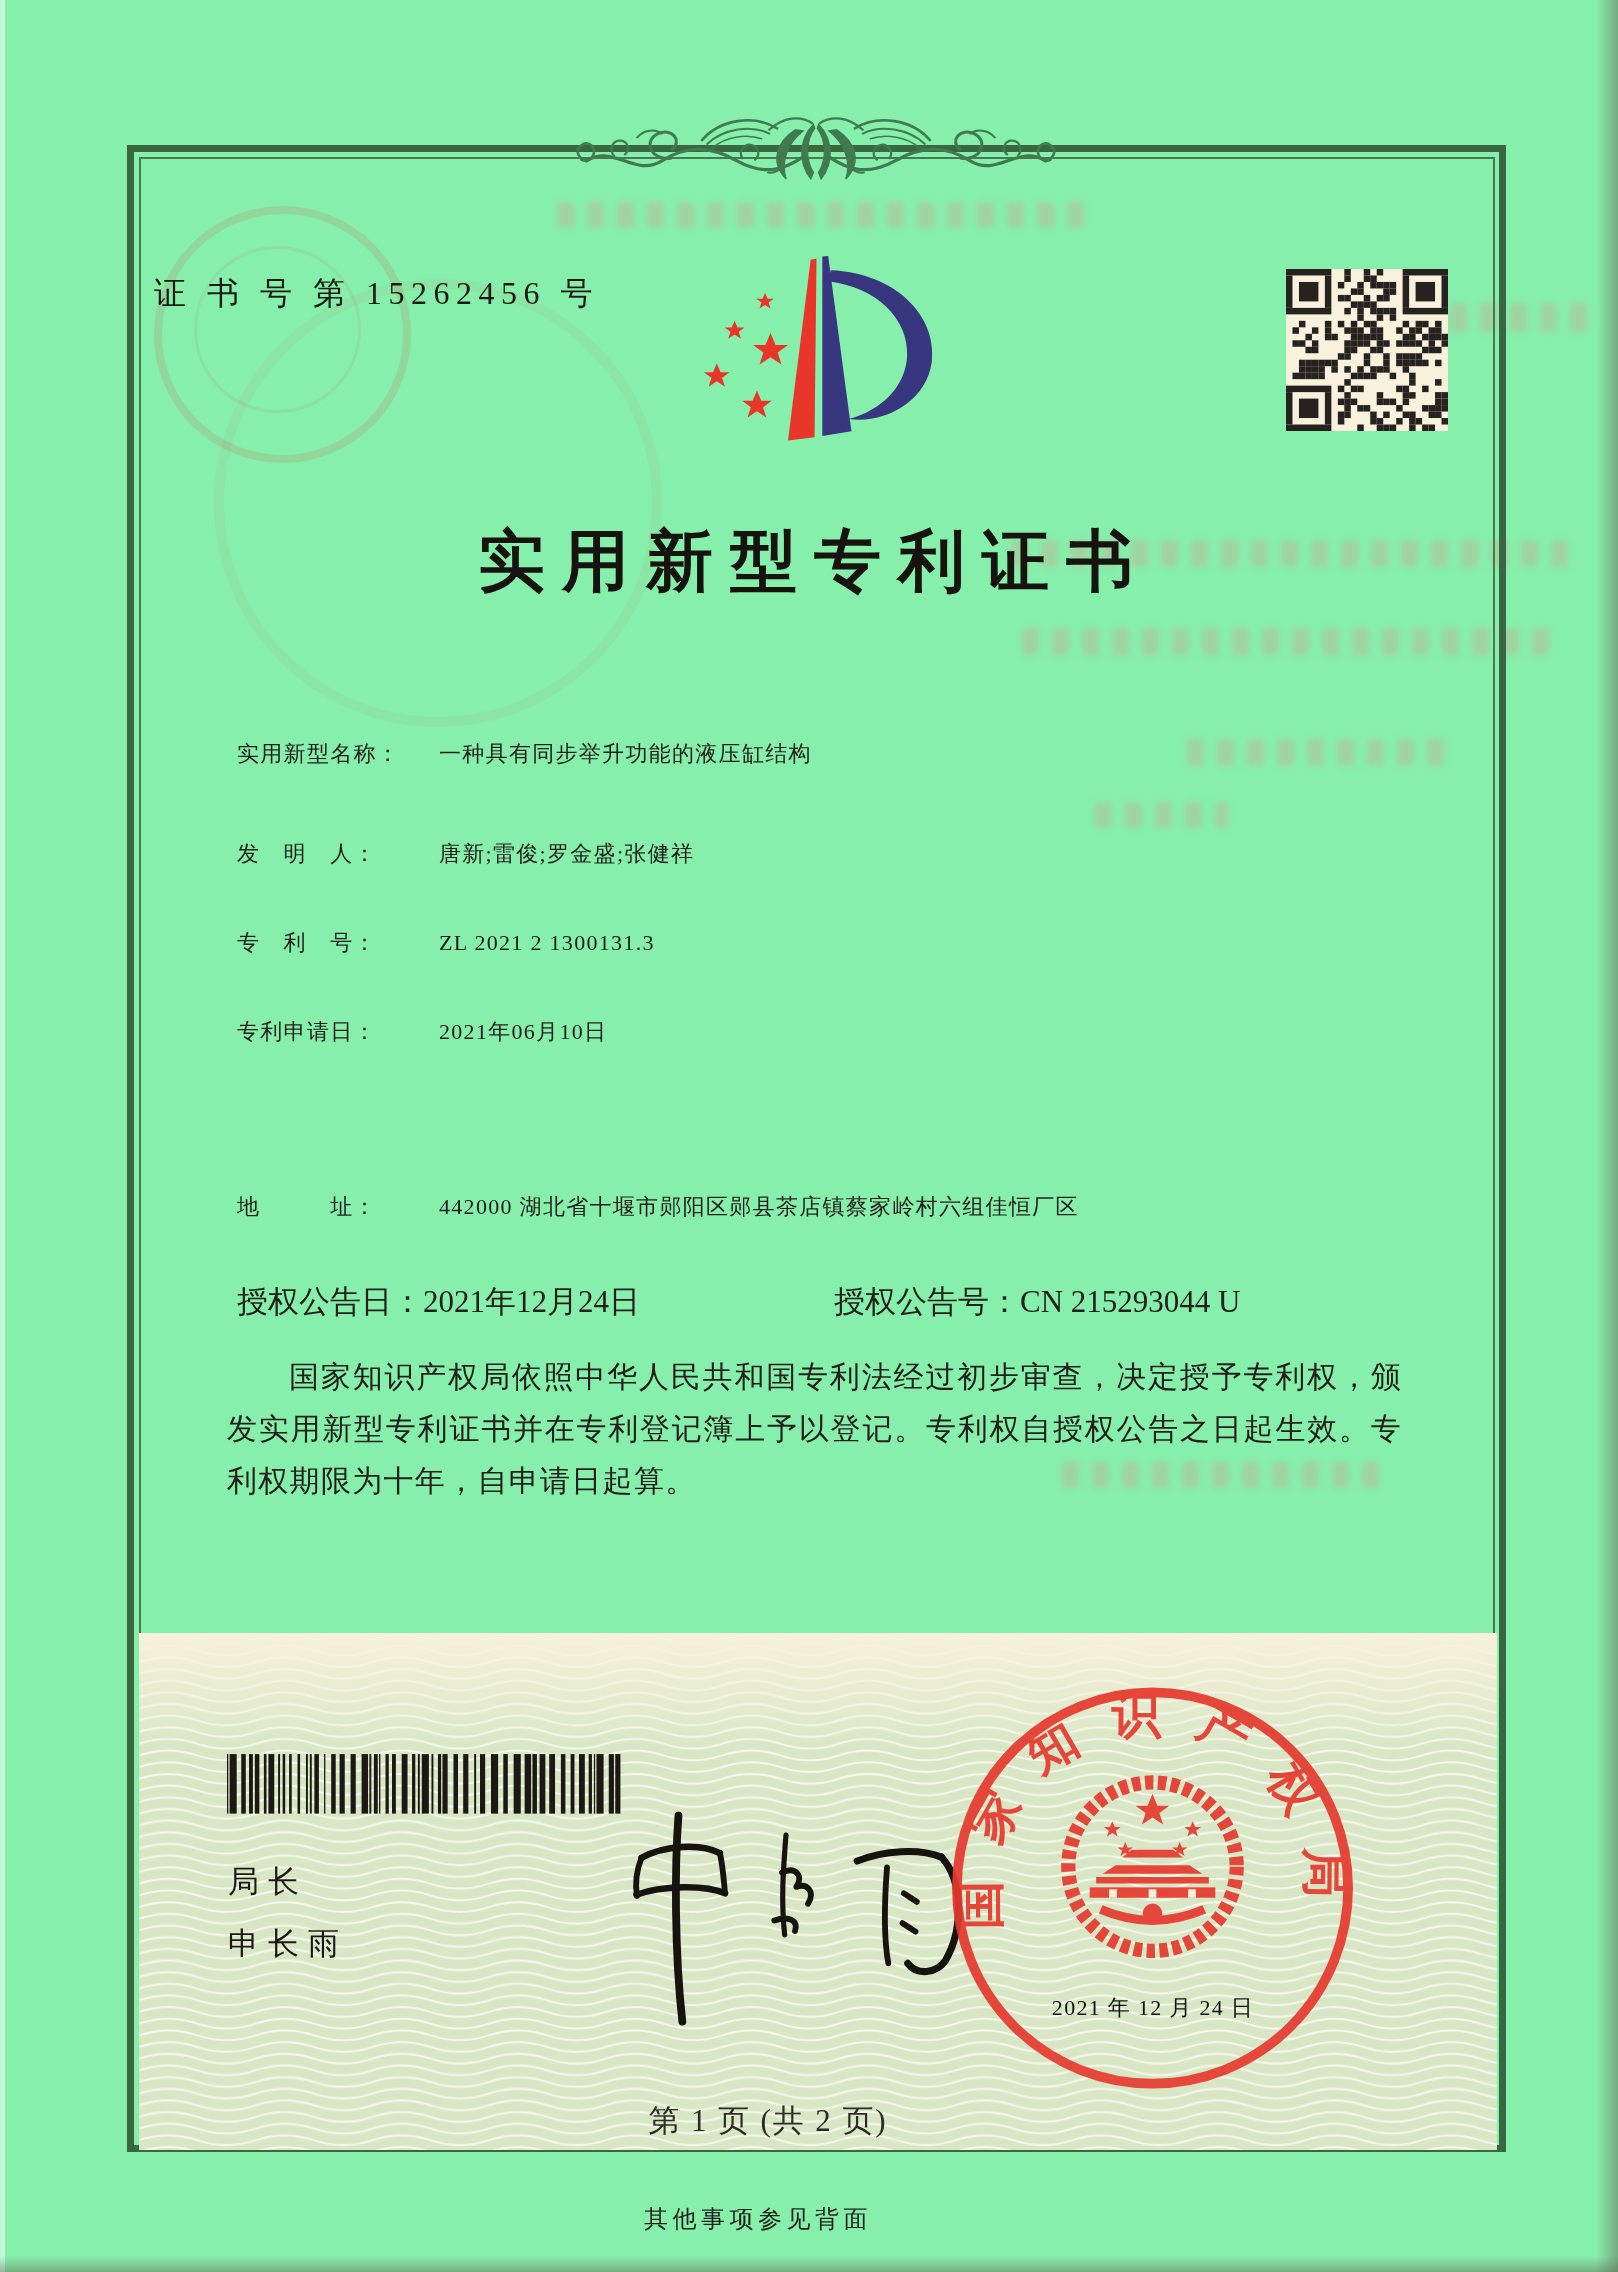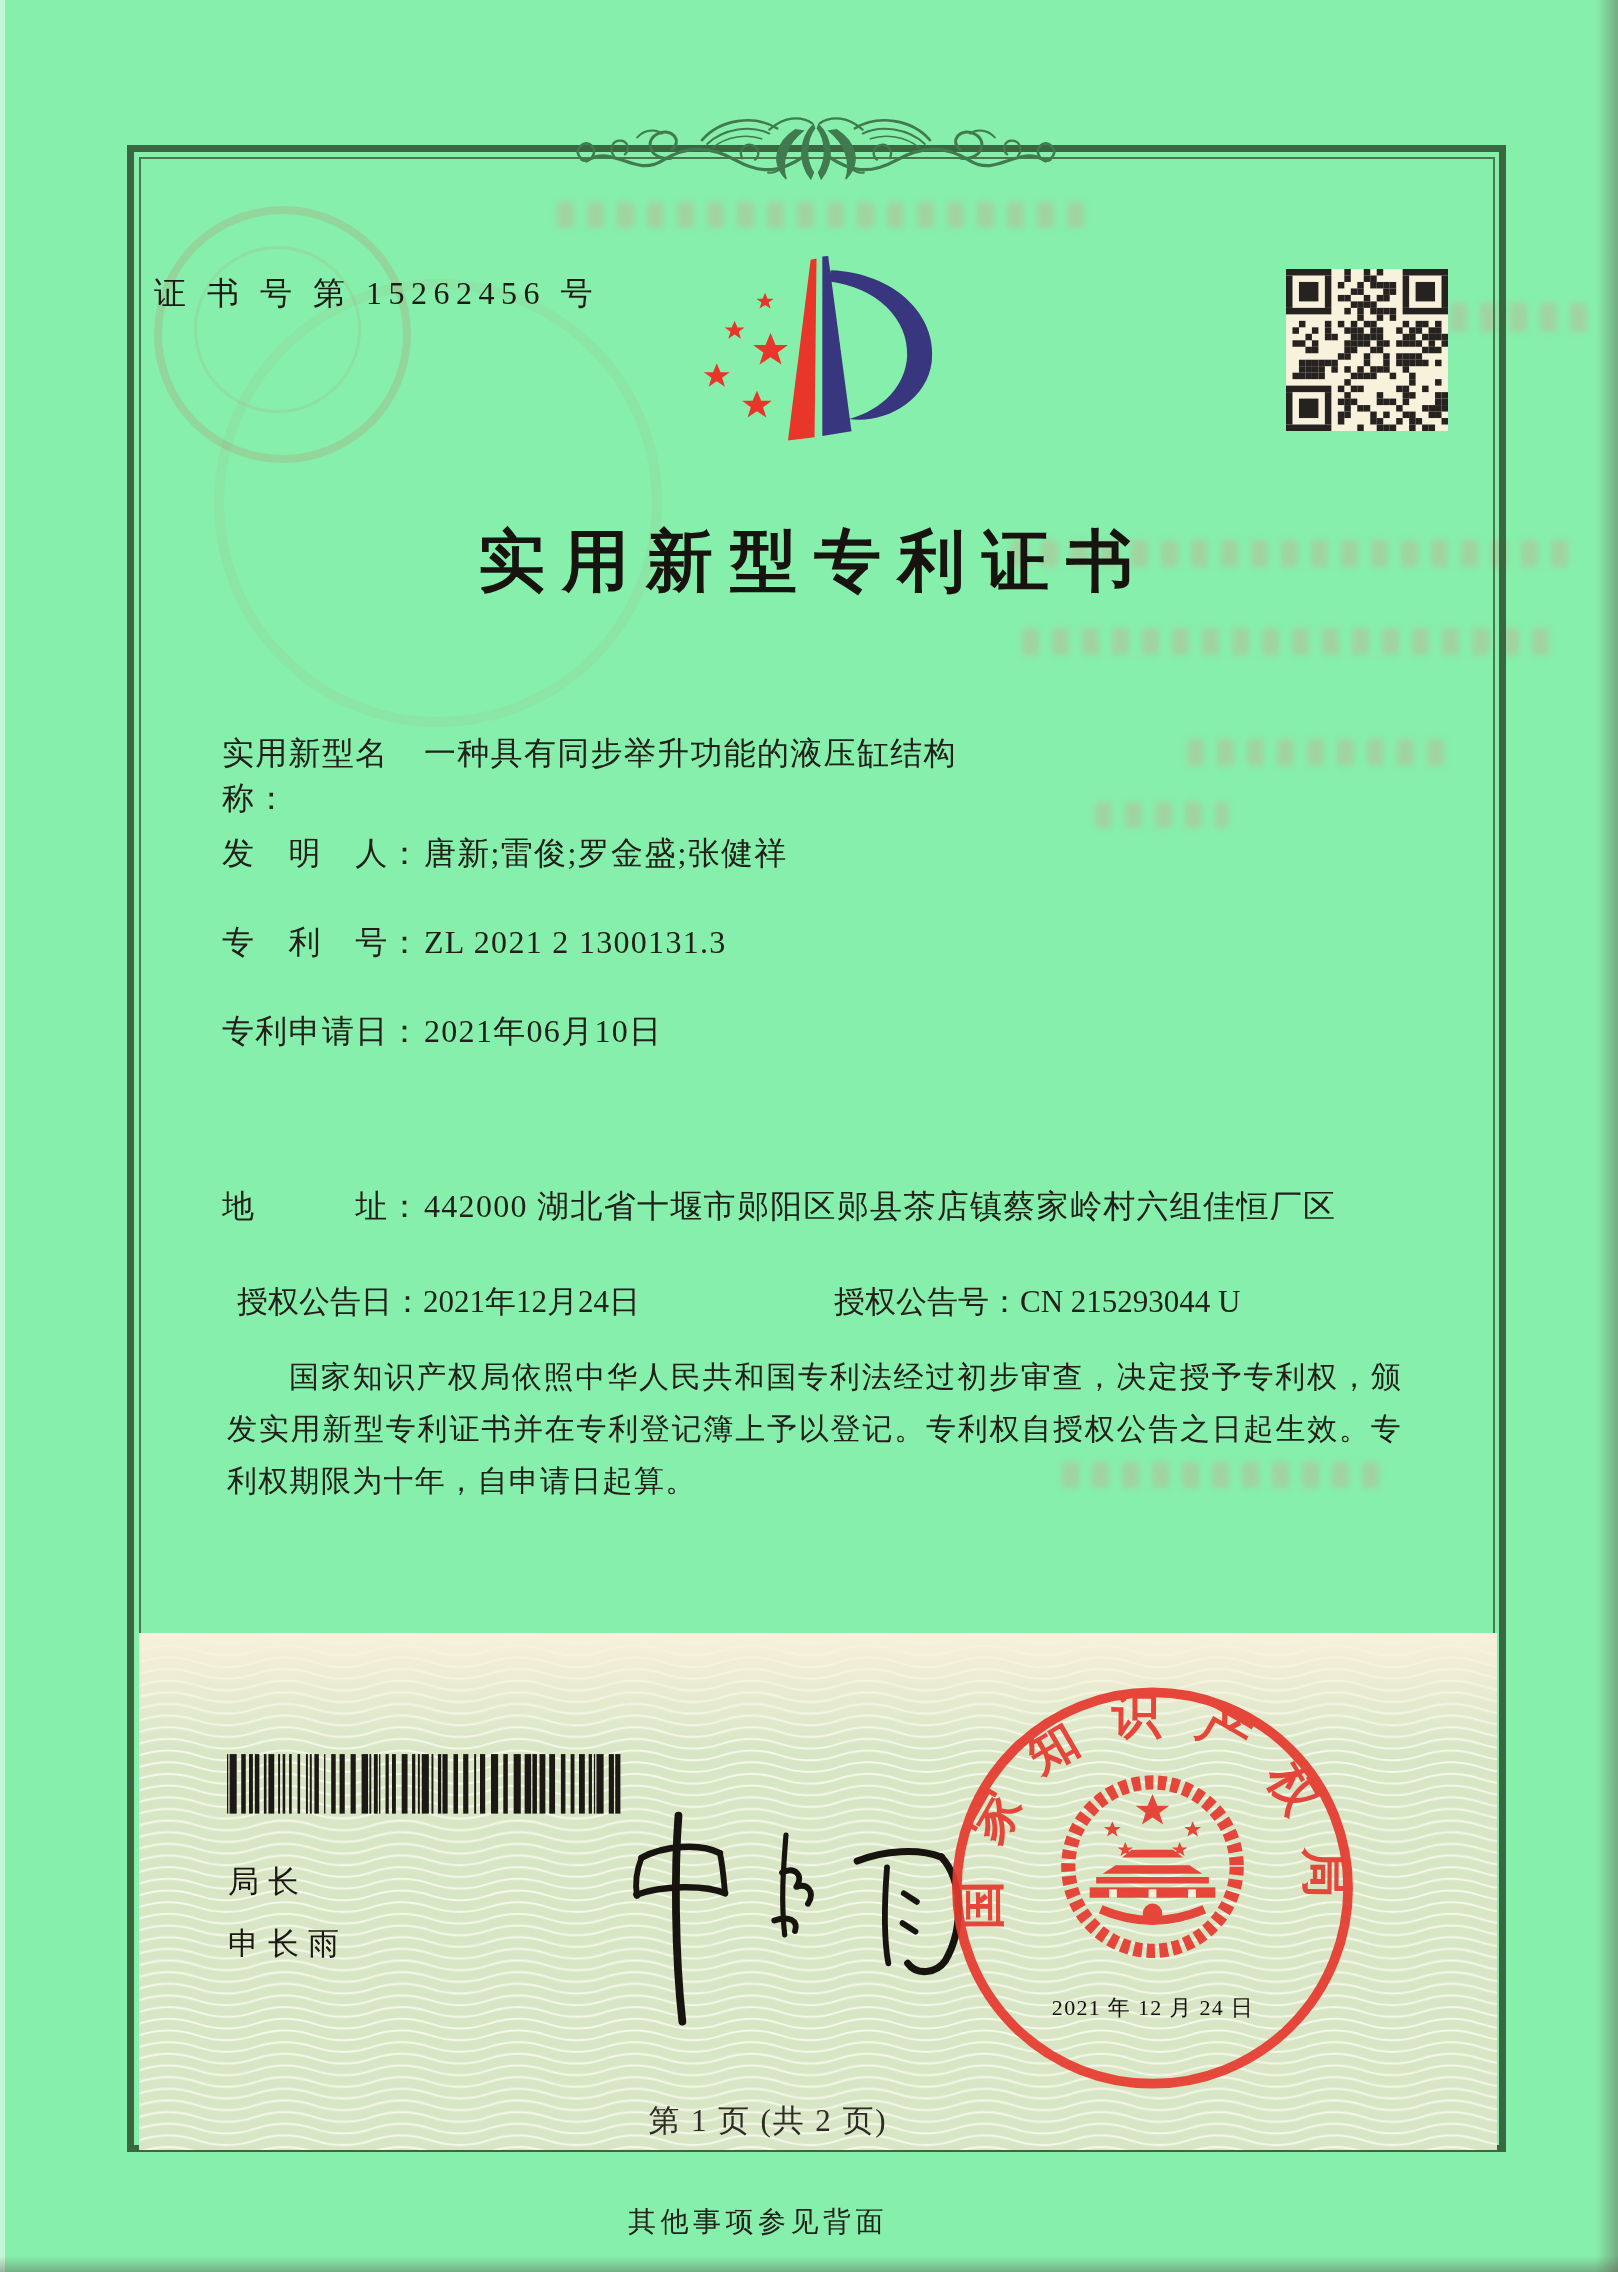--- a/index.html
+++ b/index.html
@@ -27,39 +27,39 @@
   .frame{position:absolute;left:127px;top:145px;width:1379px;height:2007px;
     border:7.8px solid #39673f;box-sizing:border-box;}
   .frame-inner{position:absolute;left:4.5px;top:4.5px;right:4.5px;bottom:4.5px;
     border:2.6px solid #49794f;}
 
   .cert-no{position:absolute;left:154px;top:272px;font-size:32px;letter-spacing:6.5px;color:#1d1a14;}
 
   .title{position:absolute;left:814px;top:516px;transform:translateX(-50%);
     white-space:nowrap;font-size:67px;font-weight:bold;letter-spacing:17px;color:#17140f;}
 
-  .row{position:absolute;left:222px;width:1186px;display:flex;font-size:32px;line-height:45px;justify-content:space-between;}
+  .row{position:absolute;left:237px;width:1186px;display:flex;font-size:22px;line-height:45px;justify-content:space-between;}
   .row .lbl{flex:0 0 202px;letter-spacing:1.3px;}
   .row .val{flex:1 1 auto;letter-spacing:1.3px;}
   .grant{position:absolute;left:237px;top:1279px;width:1270px;font-size:31px;line-height:45px;white-space:nowrap;}
   .grant .g2{position:absolute;left:597px;top:0;}
 
   .paras{position:absolute;left:227px;top:1351px;width:1175px;
     font-size:30px;line-height:52px;letter-spacing:1.3px;text-align:justify;}
   .paras p{margin:0;text-indent:62px;}
 
   .panel{position:absolute;left:139px;top:1633px;width:1358px;height:517px;}
   .panel-fade{position:absolute;left:0;top:0;width:100%;height:117px;
     background:linear-gradient(to bottom,#f8f1db,rgba(248,241,219,0));}
 
   .signer{position:absolute;left:228px;font-size:31px;letter-spacing:9px;color:#1b1813;}
   .footer-page{position:absolute;left:768px;top:2100px;transform:translateX(-50%);
     font-size:31px;color:#2c2b24;letter-spacing:1.9px;white-space:nowrap;}
   .back-note{position:absolute;left:758px;top:2203px;transform:translateX(-50%);
-    font-size:28px;letter-spacing:4.5px;color:#24211b;white-space:nowrap;}
+    font-size:24px;letter-spacing:4.5px;color:#24211b;white-space:nowrap;}
 
   .seal-date{position:absolute;left:1012px;top:1993px;width:282px;text-align:center;
     font-size:22px;color:#12100d;letter-spacing:1.3px;white-space:nowrap;}
 
   .abs{position:absolute;}
 </style>
 </head>
 <body>
 
 <div class="page">

